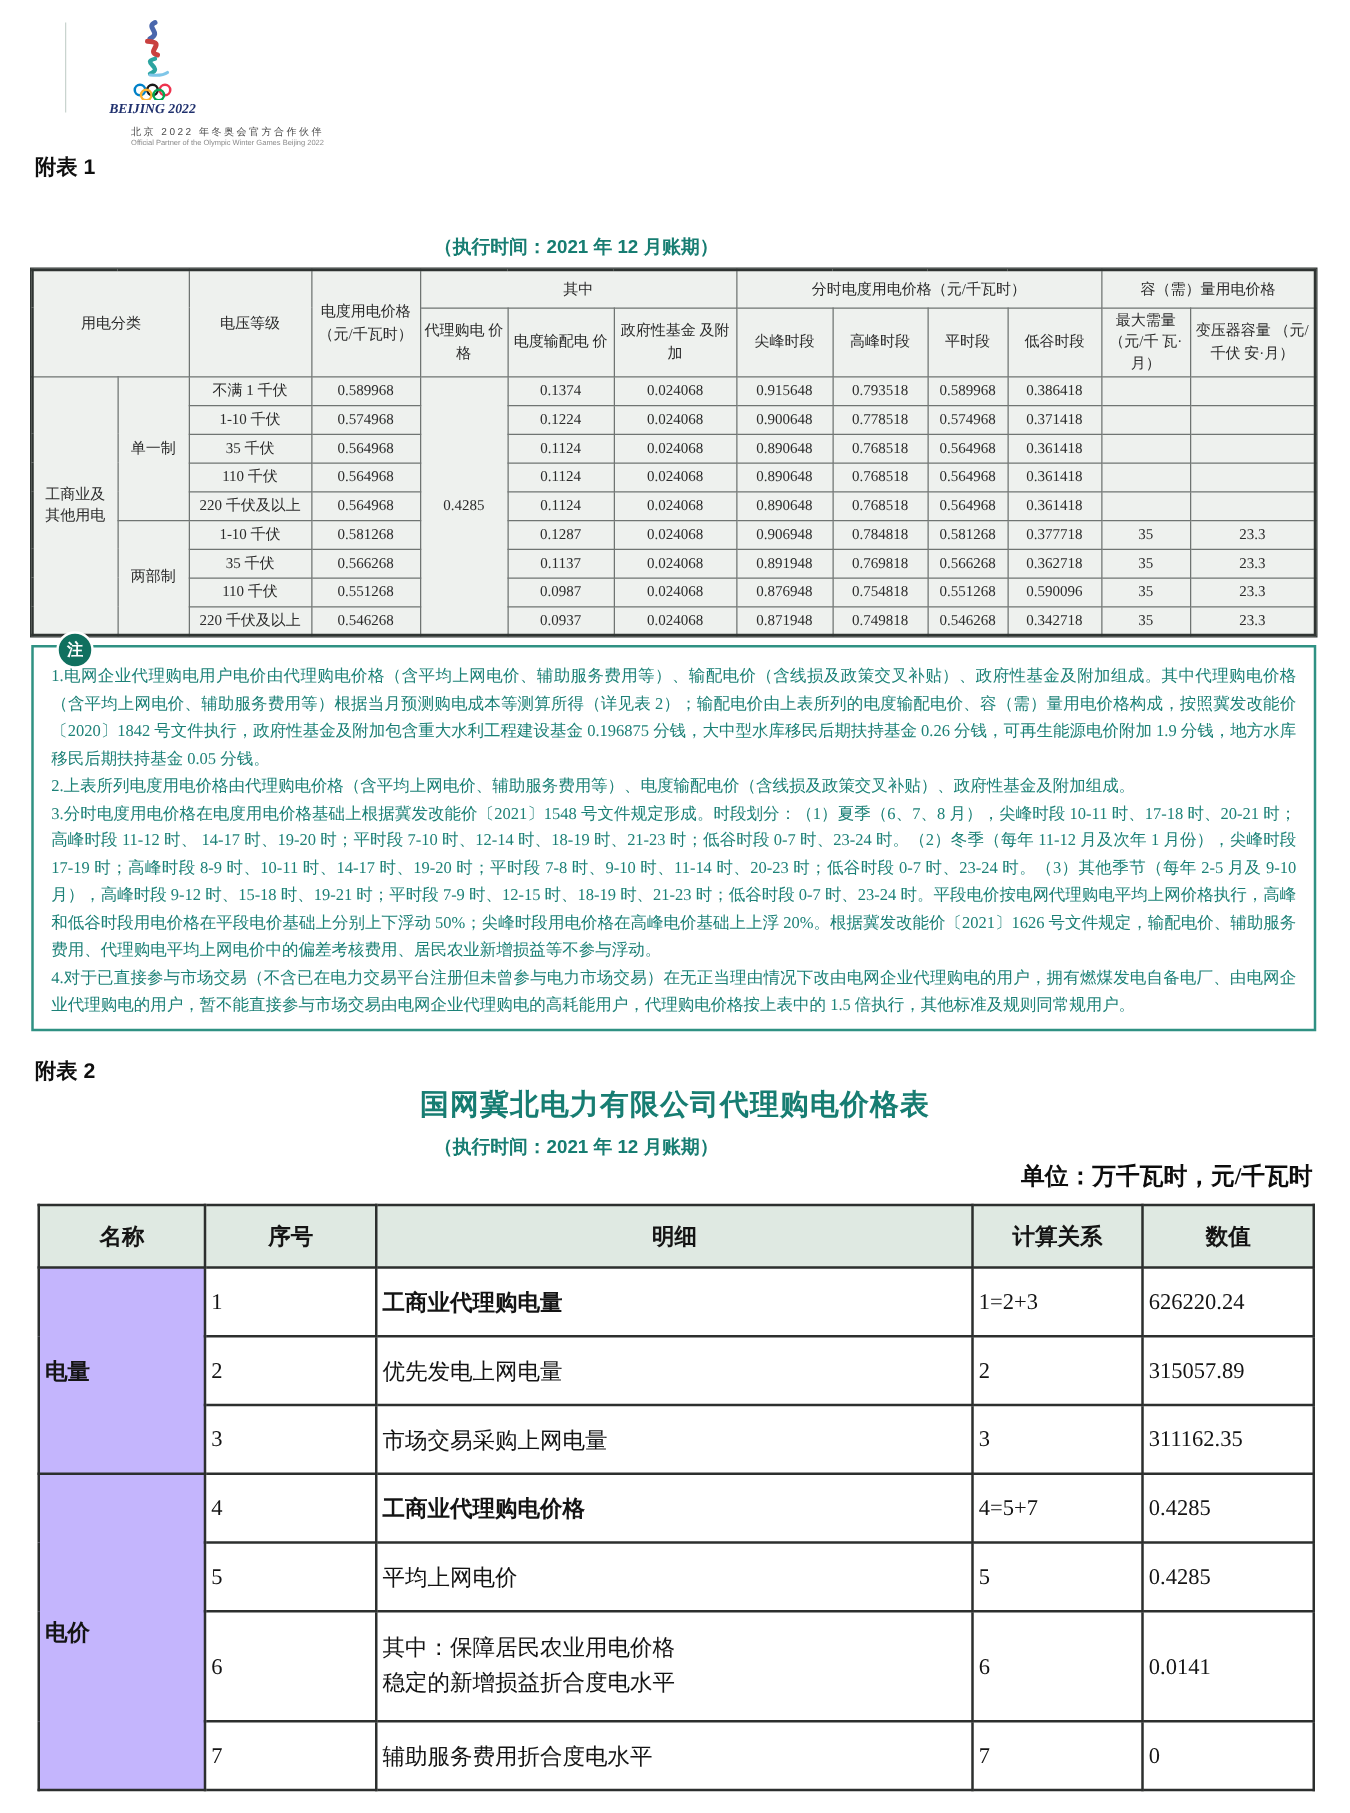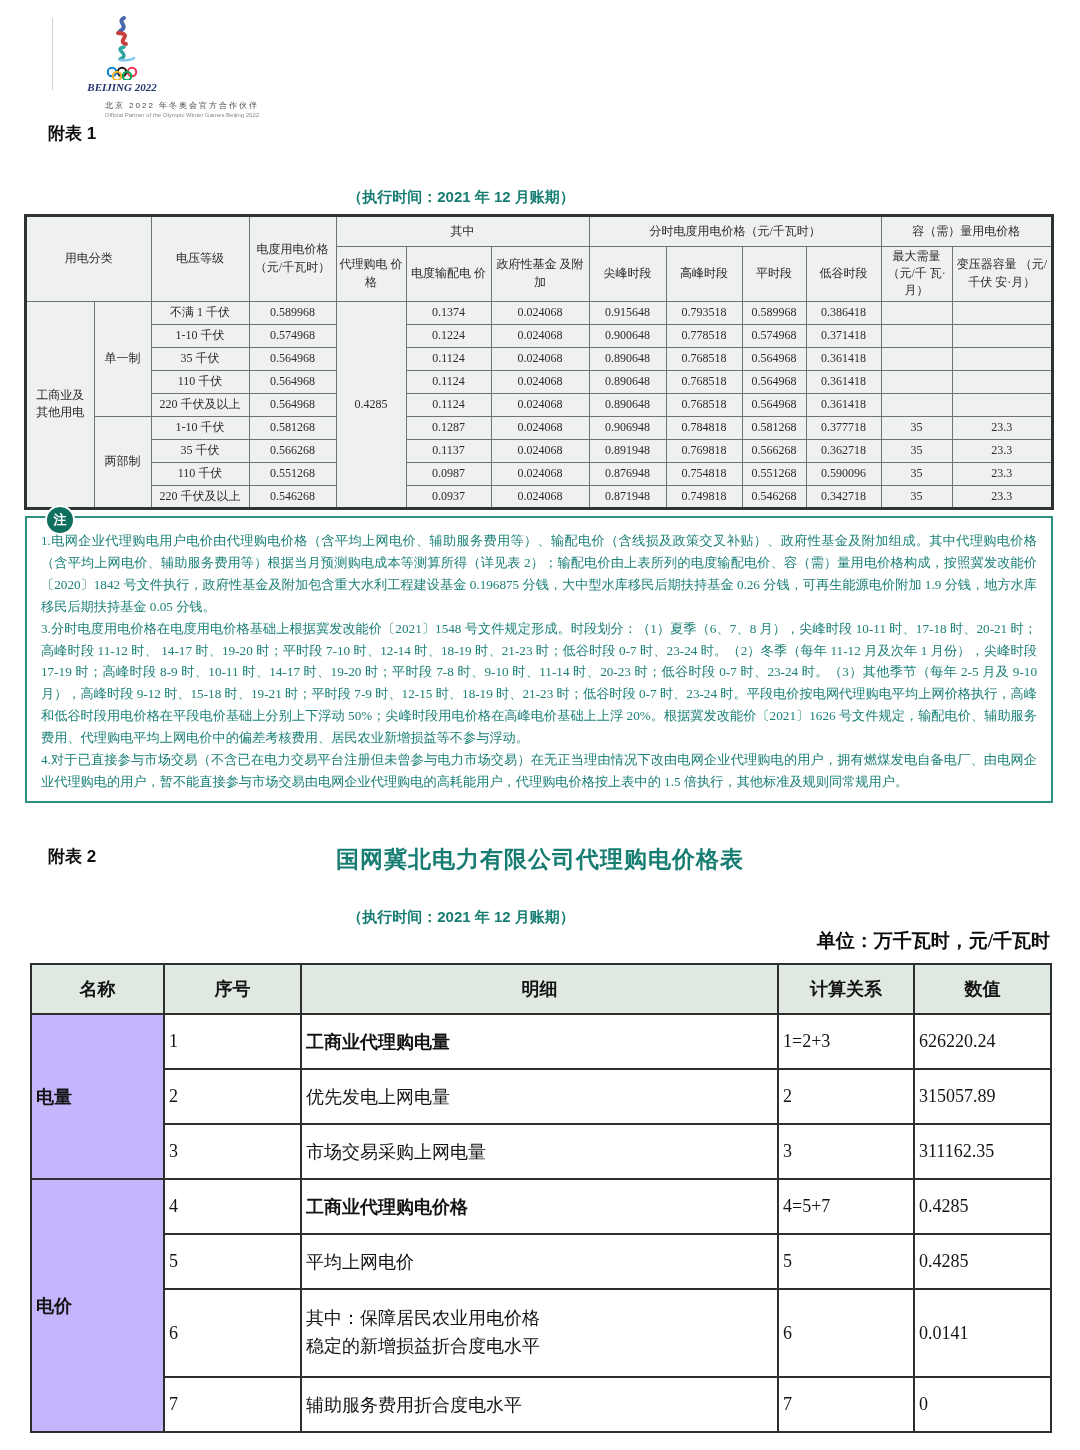--- a/index.html
+++ b/index.html
@@ -14,26 +14,26 @@
   .logo-divider{width:1px;height:72px;background:#c9d4cf;margin-top:4px;}
   .bj-logo{display:flex;flex-direction:column;align-items:center;width:110px;}
   .bj-script{font-family:"Liberation Serif",serif;font-style:italic;font-weight:bold;font-size:11px;color:#20316e;margin-top:1px;}
   .partner-cn{position:absolute;left:52px;top:100px;width:260px;text-align:center;
       font-family:"Liberation Sans",sans-serif;font-size:8px;letter-spacing:2px;color:#4a4a4a;}
   .partner-en{position:absolute;left:52px;top:112px;width:260px;text-align:center;
       font-family:"Liberation Sans",sans-serif;font-size:6px;color:#8a8a8a;}
 
   
   .fubiao{position:absolute;left:28px;font-family:"Liberation Sans","DejaVu Sans",sans-serif;
-          font-weight:bold;font-size:17px;color:#0f0f0f;margin-left:20px;}
+          font-weight:bold;font-size:17px;color:#0f0f0f;}
   .fubiao1{top:122px;} .fubiao2{top:845px;}
   .tbl-title{position:absolute;left:0;width:1080px;text-align:center;
       font-family:"Liberation Sans","DejaVu Sans",sans-serif;font-weight:bold;color:#177d72;}
   .title1{top:150px;font-size:23px;letter-spacing:1px;}
-  .title2{top:844px;font-size:23px;letter-spacing:1px;}
+  .title2{top:868px;font-size:23px;letter-spacing:1px;}
   .tbl-sub{position:absolute;left:0;width:922px;text-align:center;color:#177d72;
       font-family:"Liberation Sans",sans-serif;font-weight:600;font-size:15px;}
   .sub1{top:188px;} .sub2{top:908px;}
   .unit-line{position:absolute;left:30px;top:928px;width:1020px;text-align:right;
       font-weight:bold;font-size:19px;color:#0d0d0d;font-family:"Liberation Serif",serif;}
 
   
   table{border-collapse:collapse;}
   .t1{position:absolute;left:25px;top:215px;width:1028px;background:#eef1ee;
       font-size:12px;color:#2b2b2b;table-layout:fixed;}
@@ -237,20 +237,21 @@
       <td>0.342718</td>
       <td>35</td>
       <td>23.3</td>
     </tr>
   </tbody>
     </table>
 
   <div class="notes">
     <div class="note-badge">注</div>
     <p>1.电网企业代理购电用户电价由代理购电价格（含平均上网电价、辅助服务费用等）、输配电价（含线损及政策交叉补贴）、政府性基金及附加组成。其中代理购电价格（含平均上网电价、辅助服务费用等）根据当月预测购电成本等测算所得（详见表 2）；输配电价由上表所列的电度输配电价、容（需）量用电价格构成，按照冀发改能价〔2020〕1842 号文件执行，政府性基金及附加包含重大水利工程建设基金 0.196875 分钱，大中型水库移民后期扶持基金 0.26 分钱，可再生能源电价附加 1.9 分钱，地方水库移民后期扶持基金 0.05 分钱。</p>
+    <p>2.上表所列电度用电价格由代理购电价格（含平均上网电价、辅助服务费用等）、电度输配电价（含线损及政策交叉补贴）、政府性基金及附加组成。</p>
     <p>3.分时电度用电价格在电度用电价格基础上根据冀发改能价〔2021〕1548 号文件规定形成。时段划分：（1）夏季（6、7、8 月），尖峰时段 10-11 时、17-18 时、20-21 时；高峰时段 11-12 时、 14-17 时、19-20 时；平时段 7-10 时、12-14 时、18-19 时、21-23 时；低谷时段 0-7 时、23-24 时。（2）冬季（每年 11-12 月及次年 1 月份），尖峰时段 17-19 时；高峰时段 8-9 时、10-11 时、14-17 时、19-20 时；平时段 7-8 时、9-10 时、11-14 时、20-23 时；低谷时段 0-7 时、23-24 时。（3）其他季节（每年 2-5 月及 9-10 月），高峰时段 9-12 时、15-18 时、19-21 时；平时段 7-9 时、12-15 时、18-19 时、21-23 时；低谷时段 0-7 时、23-24 时。平段电价按电网代理购电平均上网价格执行，高峰和低谷时段用电价格在平段电价基础上分别上下浮动 50%；尖峰时段用电价格在高峰电价基础上上浮 20%。根据冀发改能价〔2021〕1626 号文件规定，输配电价、辅助服务费用、代理购电平均上网电价中的偏差考核费用、居民农业新增损益等不参与浮动。</p>
     <p>4.对于已直接参与市场交易（不含已在电力交易平台注册但未曾参与电力市场交易）在无正当理由情况下改由电网企业代理购电的用户，拥有燃煤发电自备电厂、由电网企业代理购电的用户，暂不能直接参与市场交易由电网企业代理购电的高耗能用户，代理购电价格按上表中的 1.5 倍执行，其他标准及规则同常规用户。</p>
   </div>
 
   <div class="fubiao fubiao2">附表 2</div>
   <div class="tbl-title title2">国网冀北电力有限公司代理购电价格表</div>
   <div class="tbl-sub sub2">（执行时间：2021 年 12 月账期）</div>
   <div class="unit-line">单位：万千瓦时，元/千瓦时</div>
 
   <table class="t2">

